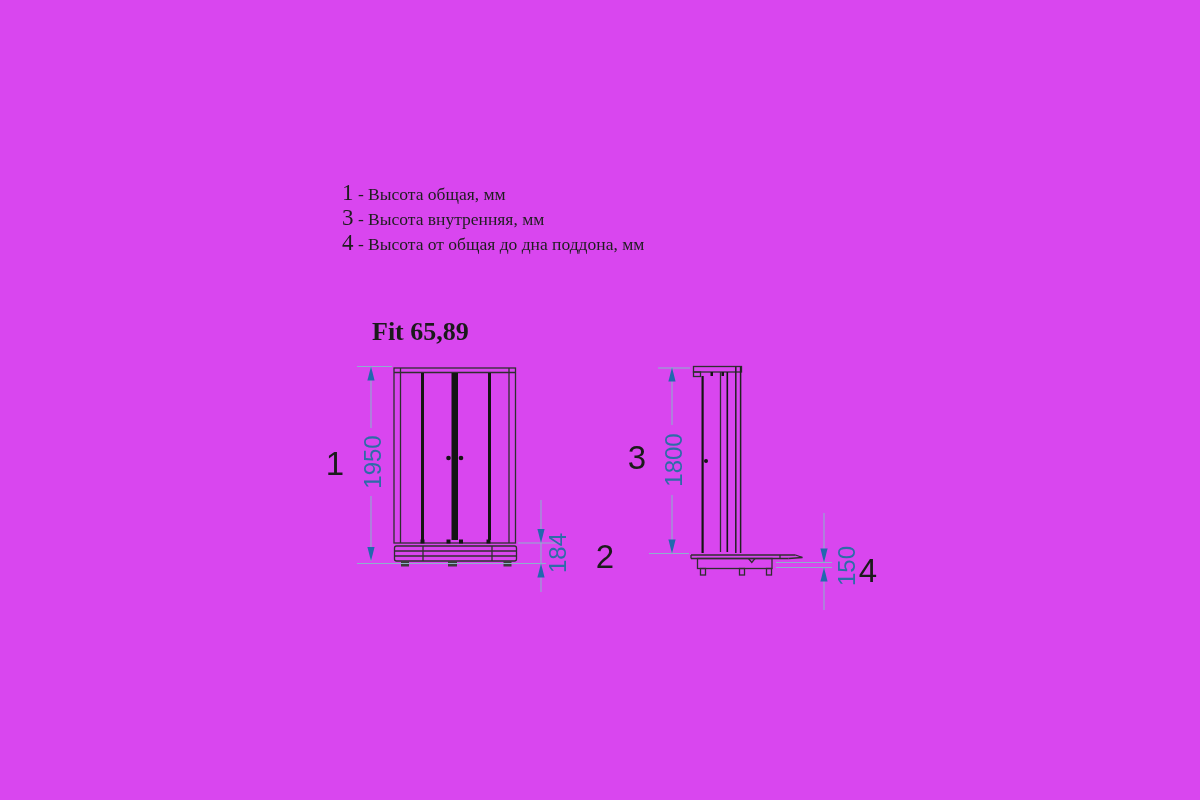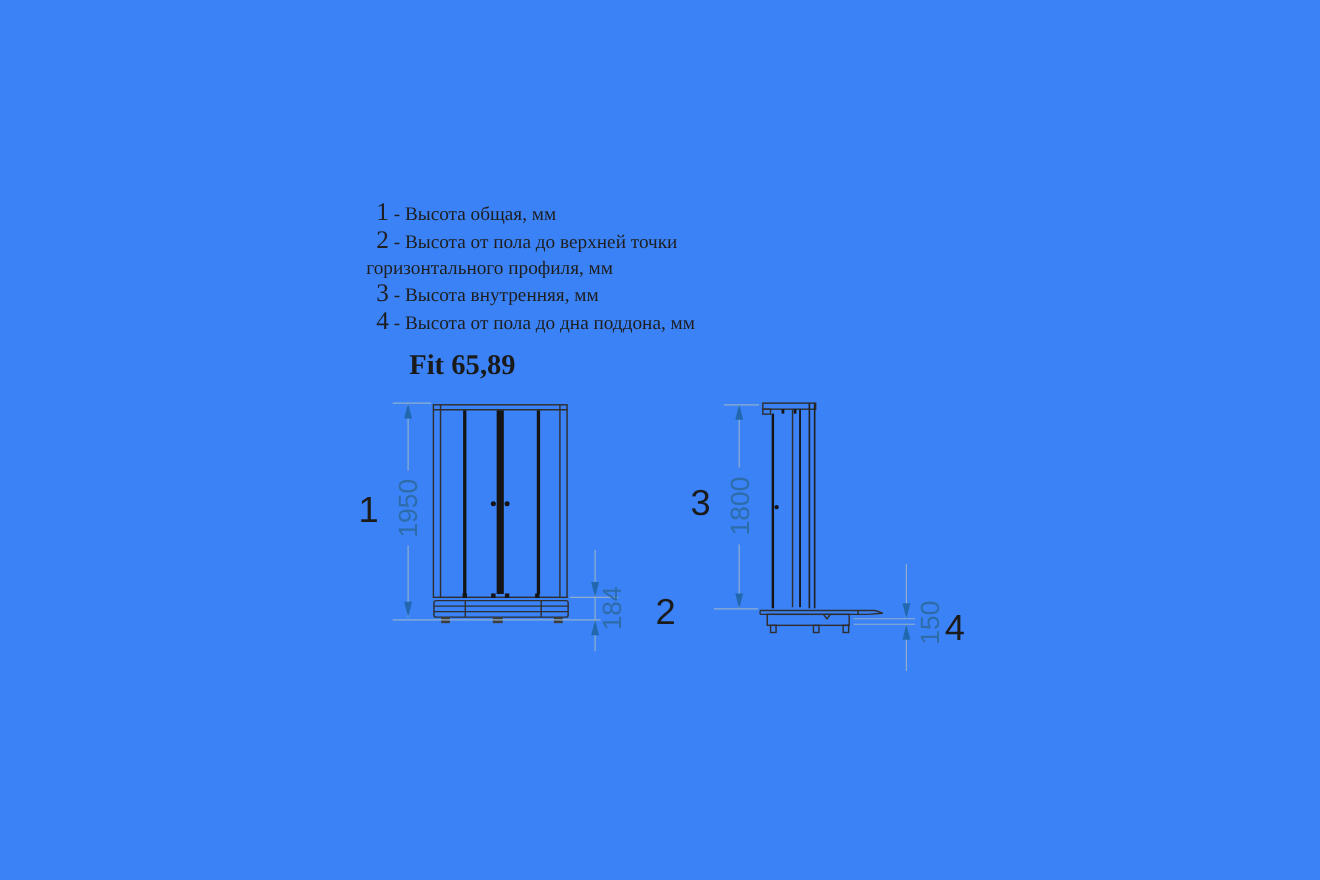--- a/index.html
+++ b/index.html
@@ -1,16 +1,16 @@
 <!DOCTYPE html>
 <html><head>
 <meta charset="utf-8">
 <style>
   html,body{margin:0;padding:0;background:#fff;}
-  .canvas{position:relative;width:1200px;height:800px;background:#3b82f6;overflow:hidden;
+  .canvas{position:relative;width:1200px;height:800px;background:#d946ef;overflow:hidden;
           font-family:"Liberation Serif",serif;}
   .legend{position:absolute;left:333px;top:181px;width:322px;color:#1e1e1e;
           font-size:17.5px;line-height:24px;}
   .legend-item{text-indent:9px;}
   .legend-num{font-size:23px;line-height:24px;}
   .model-title{position:absolute;left:372px;top:317px;color:#1a1a1a;
                font-size:26px;font-weight:bold;font-family:"Liberation Serif",serif;}
   svg{position:absolute;left:0;top:0;}
   .dk{stroke:#2f2f2f;stroke-width:1.3;fill:none;}
   .dkt{stroke:#222222;stroke-width:1.5;fill:none;}
@@ -21,23 +21,22 @@
   .dimtxt{fill:#2d6ca8;font-family:"Liberation Sans",sans-serif;font-size:24px;}
   .marker{fill:#1b1b1b;font-family:"Liberation Sans",sans-serif;font-size:33px;}
 </style>
 </head>
 <body>
 
 <div class="canvas">
 
   <div class="legend">
     <div class="legend-item"><span class="legend-num">1</span> <span>- Высота общая, мм</span></div>
-    <div class="legend-item"><span class="legend-num">2</span> <span>- Высота от пола до верхней точки горизонтального профиля, мм</span></div>
     <div class="legend-item"><span class="legend-num">3</span> <span>- Высота внутренняя, мм</span></div>
-    <div class="legend-item"><span class="legend-num">4</span> <span>- Высота от пола до дна поддона, мм</span></div>
+    <div class="legend-item"><span class="legend-num">4</span> <span>- Высота от общая до дна поддона, мм</span></div>
   </div>
 
   <div class="model-title">Fit 65,89</div>
 
   <svg width="1200" height="800" viewBox="0 0 1200 800">
 
     <g>
       <g>
         <rect class="dk" x="394" y="368" width="121.5" height="175"></rect>
         <line class="dk" x1="394" y1="372.5" x2="515.5" y2="372.5"></line>

